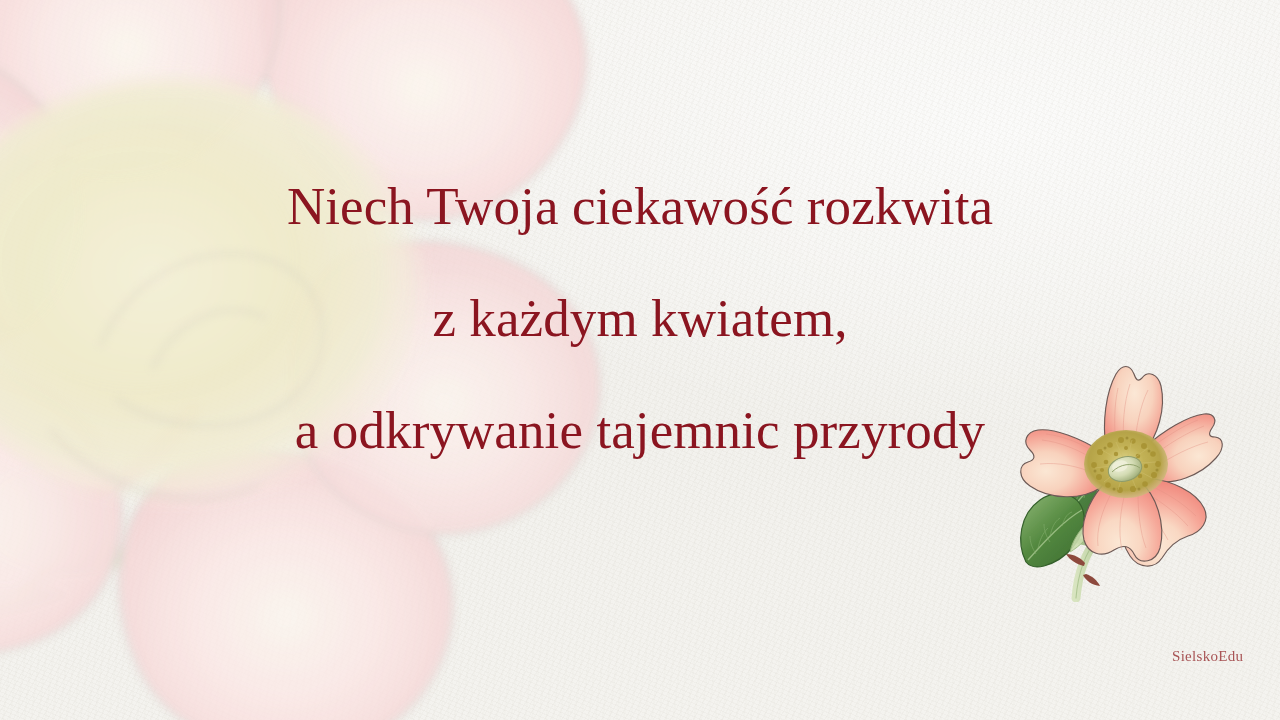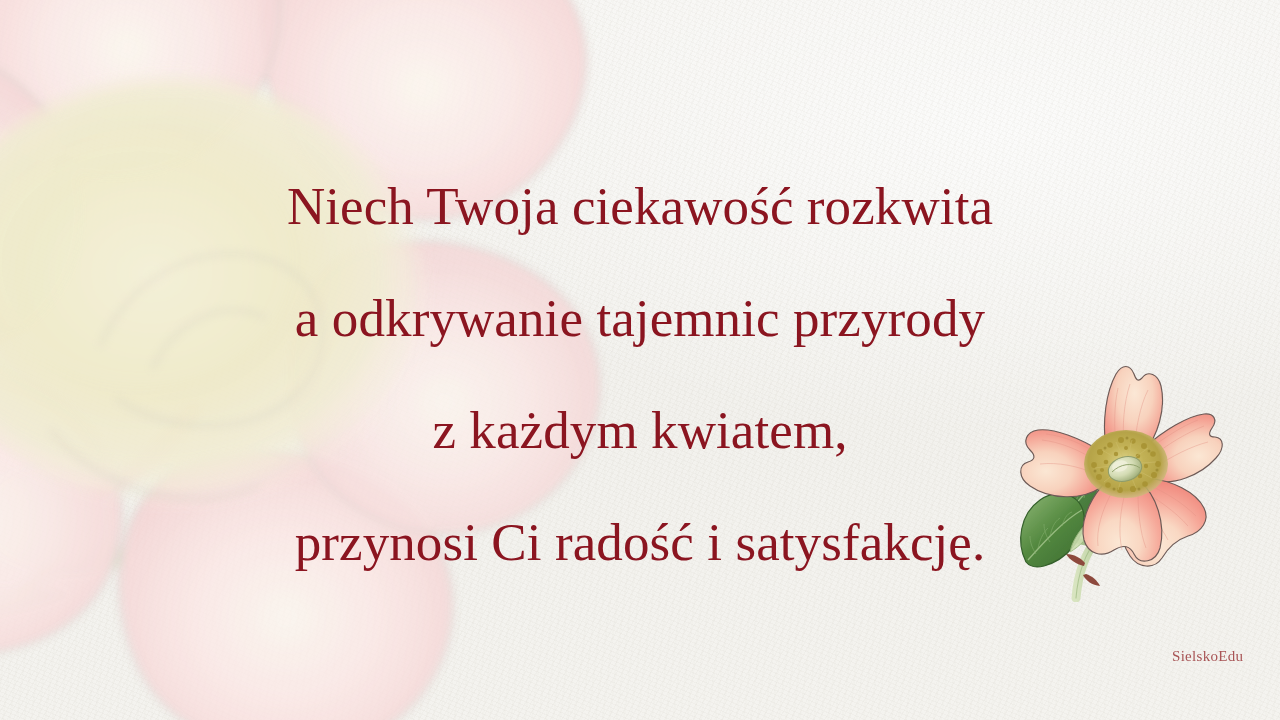--- a/index.html
+++ b/index.html
@@ -185,23 +185,22 @@
     <g filter="url(#bgSoft)" opacity=".42" fill="none" stroke="#c9c5bb" stroke-width="3">
       <path d="M300 476 C 330 406 402 368 470 390 C 522 408 540 470 504 516
                C 462 568 368 566 316 528"></path>
       <path d="M352 500 C 372 452 424 426 466 448"></path>
       <path d="M250 560 C 300 620 390 648 460 616"></path>
     </g>
   </svg>
 
   <div class="quote">
     <div class="quote-line">Niech Twoja ciekawość rozkwita</div>
+    <div class="quote-line">z każdym kwiatem,</div>
     <div class="quote-line">a odkrywanie tajemnic przyrody</div>
-    <div class="quote-line">z każdym kwiatem,</div>
-    <div class="quote-line">przynosi Ci radość i satysfakcję.</div>
   </div>
 
   <svg class="fg-rose" viewBox="0 0 230 250" aria-hidden="true">
     <defs>
       <radialGradient id="fgPetalA" cx="46%" cy="78%" r="78%">
         <stop offset="0%" stop-color="#fbe7d4"></stop>
         <stop offset="34%" stop-color="#f9d8c3"></stop>
         <stop offset="66%" stop-color="#f6a99a"></stop>
         <stop offset="100%" stop-color="#ef8277"></stop>
       </radialGradient>

